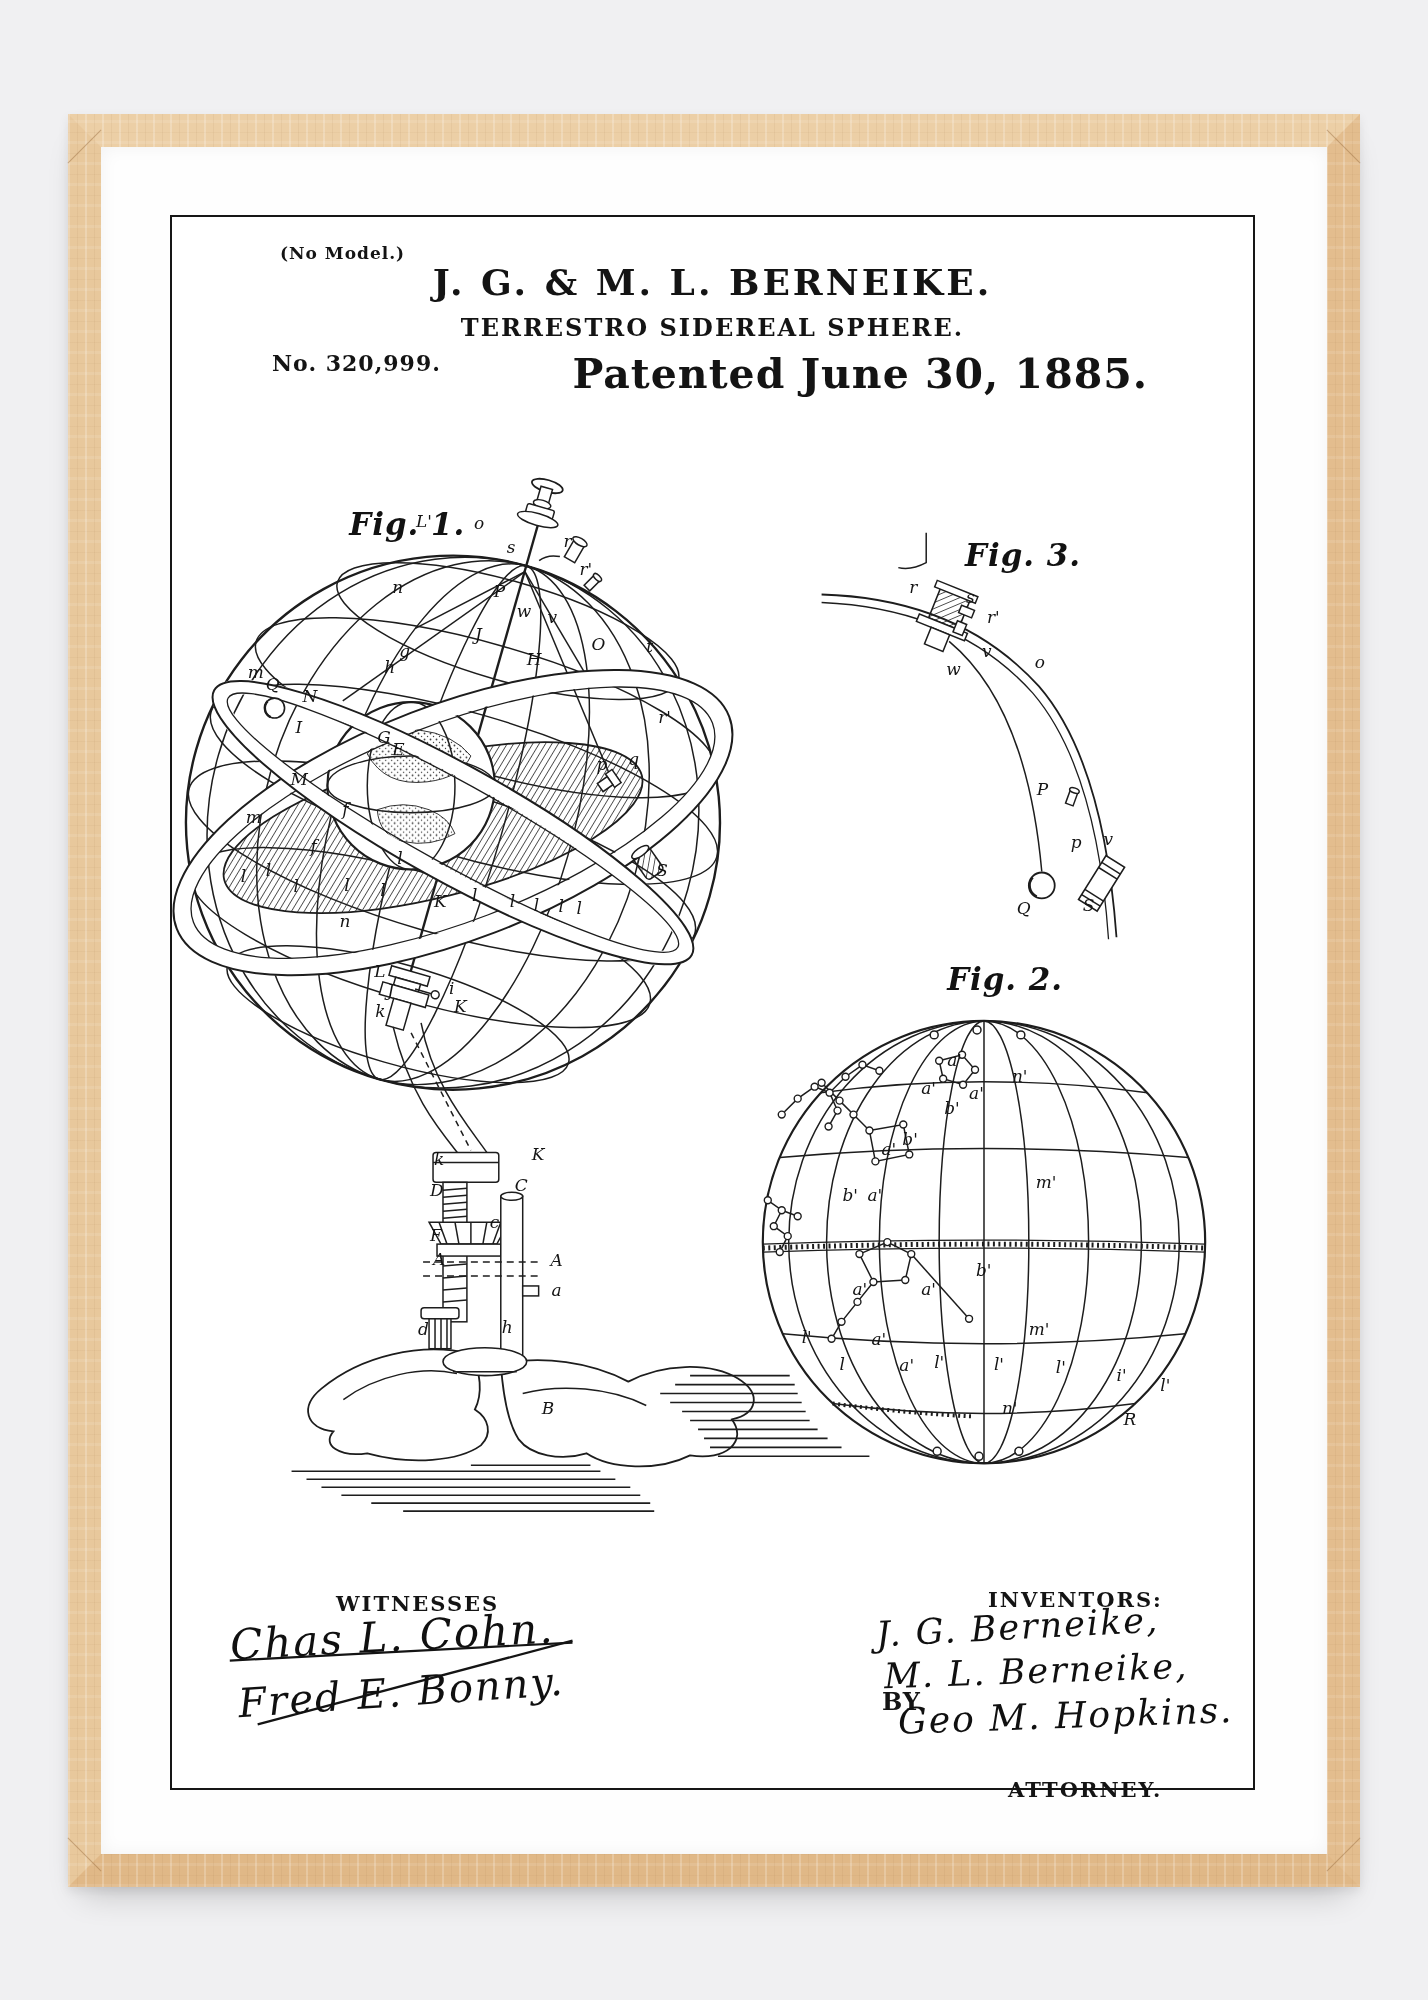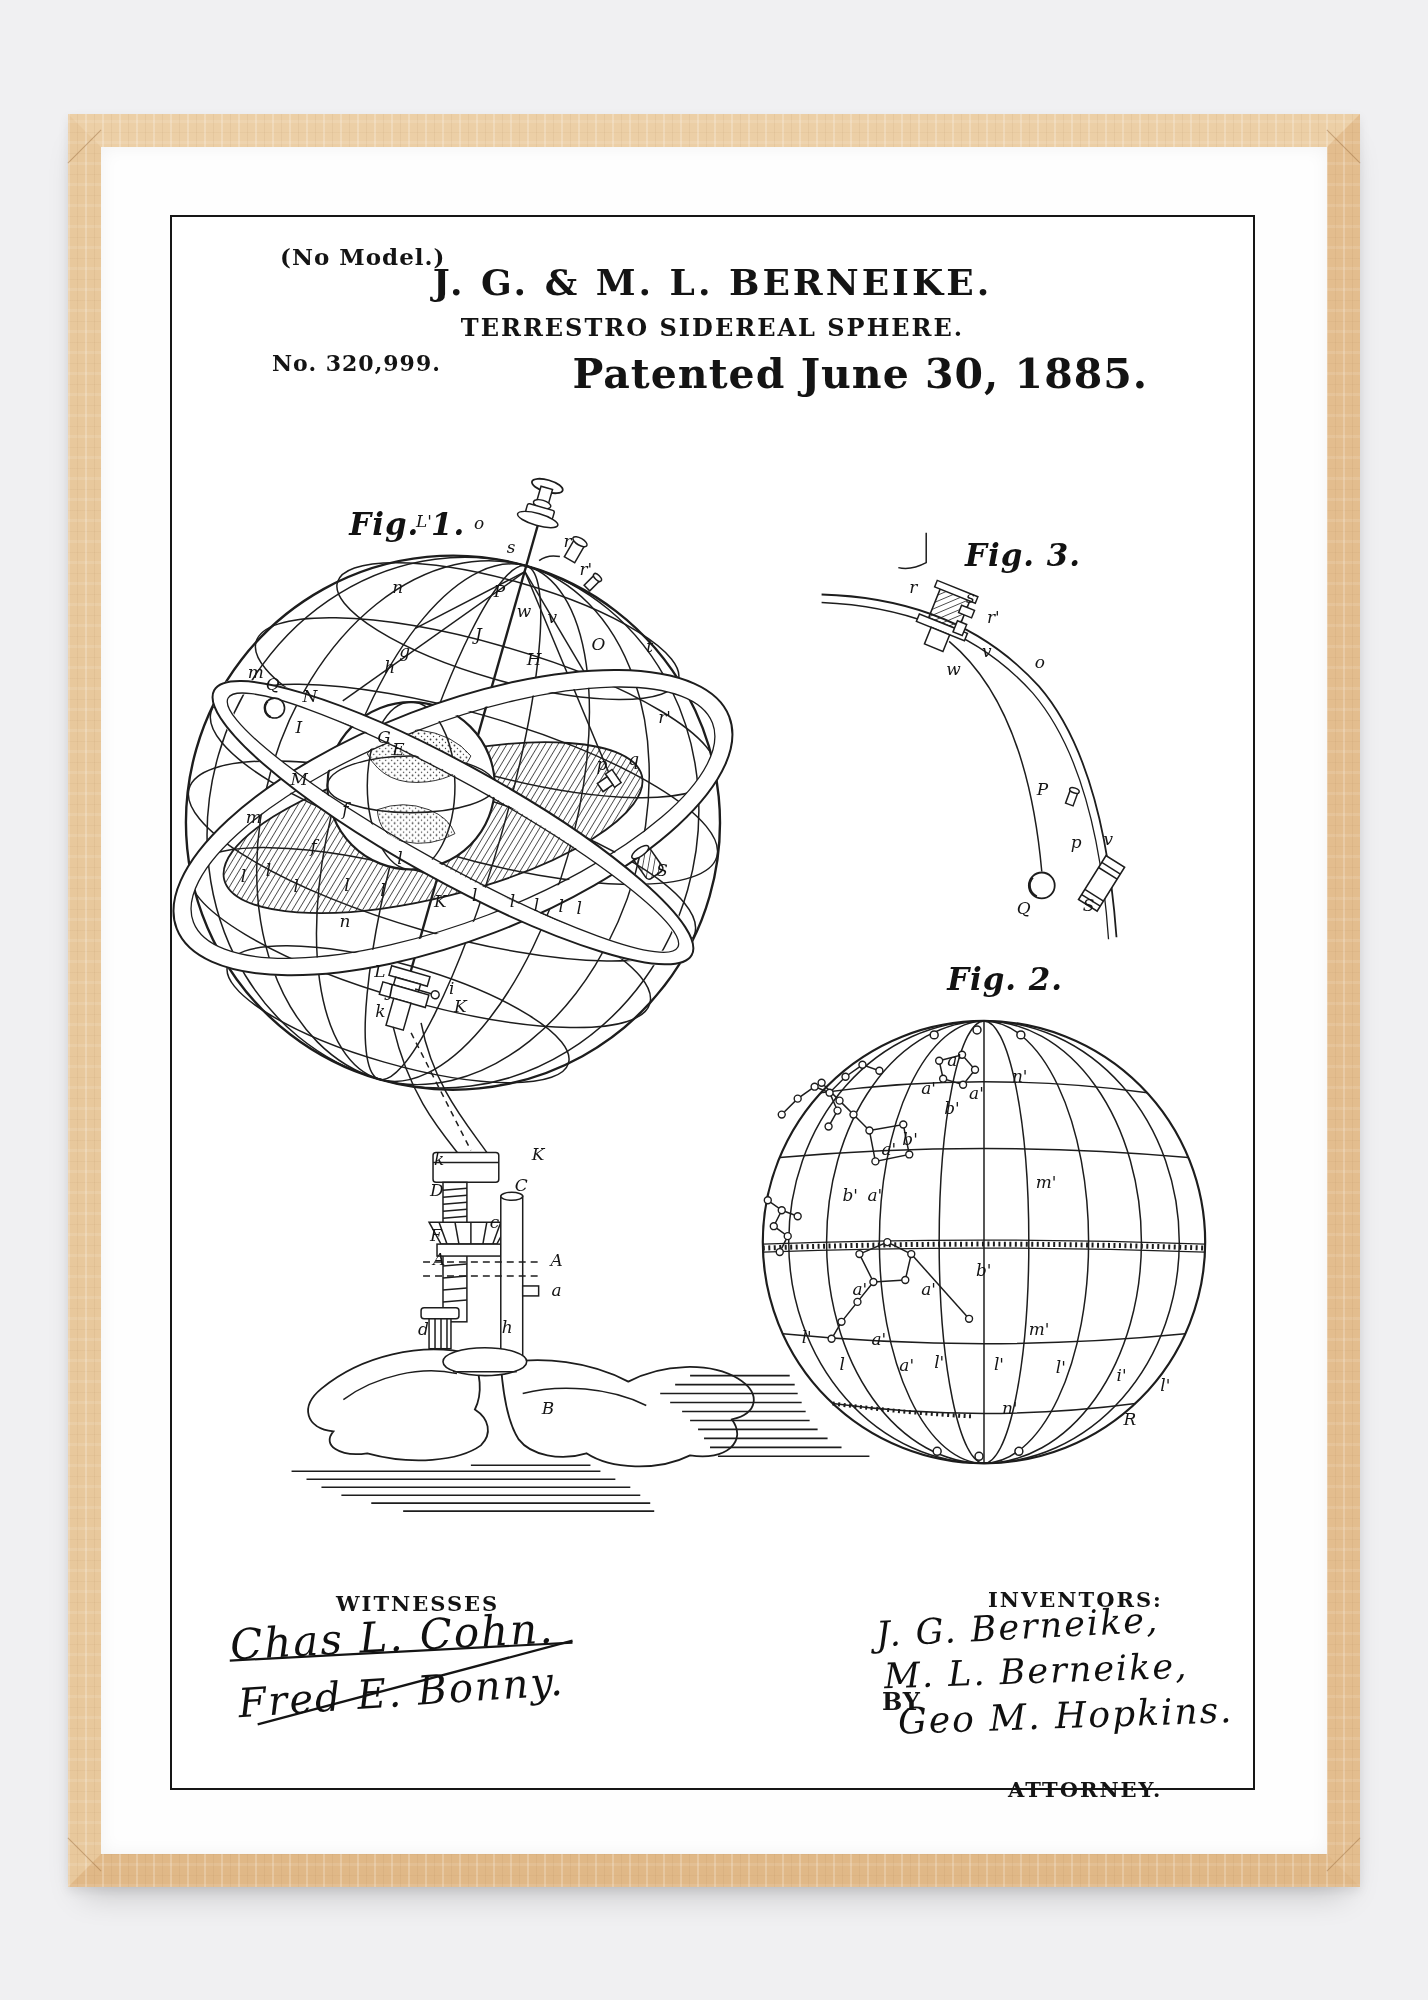--- a/index.html
+++ b/index.html
@@ -33,21 +33,21 @@
   .poster{position:absolute;inset:0;background:#fefefe;
     box-shadow:inset 0 0 18px rgba(0,0,0,.05);}
   .doc{
     position:absolute;left:69px;top:68px;width:1085px;height:1575px;
     box-sizing:border-box;border:2px solid #161616;background:#fff;
     color:#141414;
   }
   .doc .art{position:absolute;inset:0;width:100%;height:100%;}
   
   .t{position:absolute;white-space:nowrap;}
-  .no-model{left:108px;top:26px;font-size:23px;font-weight:700;letter-spacing:1px;}
+  .no-model{left:108px;top:26px;font-size:17px;font-weight:700;letter-spacing:1px;}
   .applicant{left:0;right:0;top:44px;text-align:center;font-size:36px;font-weight:700;letter-spacing:3px;}
   .invention{left:0;right:0;top:96px;text-align:center;font-size:24px;font-weight:700;letter-spacing:2px;}
   .pat-no{left:100px;top:133px;font-size:22px;font-weight:700;letter-spacing:1px;}
   .pat-date{right:105px;top:133px;font-size:41px;font-weight:700;letter-spacing:1px;}
   .wit-head{left:164px;top:1374px;font-size:21px;font-weight:700;letter-spacing:2px;text-align:center;}
   .sig{font-style:italic;letter-spacing:2px;color:#101010;}
   .wit-sig1{left:58px;top:1395px;font-size:42px;transform:rotate(-3deg);}
   .wit-sig2{left:66px;top:1452px;font-size:40px;transform:rotate(-4deg);}
   .inv-head{left:816px;top:1370px;font-size:21px;font-weight:700;letter-spacing:2px;}
   .inv-sig1{left:704px;top:1390px;font-size:35px;transform:rotate(-3deg);}

